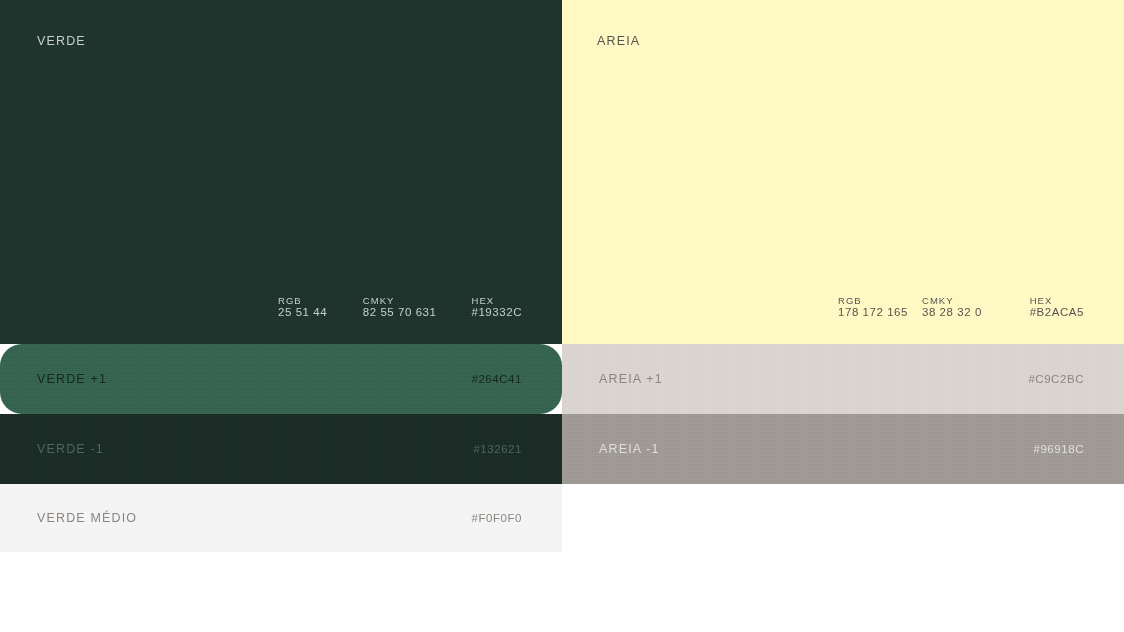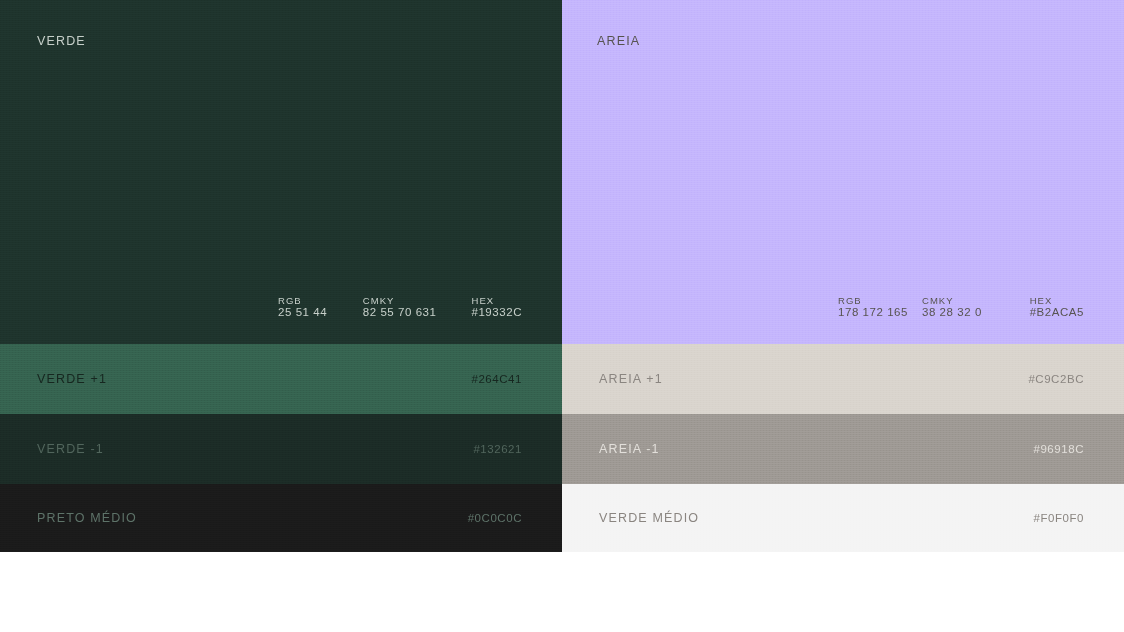--- a/index.html
+++ b/index.html
@@ -142,42 +142,42 @@
           <div class="spec-head">CMKY</div>
           <div class="spec-val">82  55  70  631</div>
         </div>
         <div class="spec-col col-hex">
           <div class="spec-head">HEX</div>
           <div class="spec-val">#19332C</div>
         </div>
       </div>
     </div>
 
-    <div class="hero-swatch right grain" id="sw-areia" style="background: #c4b5fd; color: rgb(85, 82, 78);">
+    <div class="hero-swatch right grain" id="sw-areia" style="background: #fef9c3; color: rgb(85, 82, 78);">
       <div class="swatch-title">AREIA</div>
 
       <div class="spec-table">
         <div class="spec-col col-rgb">
           <div class="spec-head">RGB</div>
           <div class="spec-val">178  172  165</div>
         </div>
         <div class="spec-col col-cmky">
           <div class="spec-head">CMKY</div>
           <div class="spec-val">38  28  32  0</div>
         </div>
         <div class="spec-col col-hex">
           <div class="spec-head">HEX</div>
           <div class="spec-val">#B2ACA5</div>
         </div>
       </div>
     </div>
   </div>
 
   <div class="band-row">
-    <div class="band grain" id="band-0-left" style="background: rgb(53, 98, 79); color: rgb(22, 38, 31);">
+    <div class="band grain" id="band-0-left" style="background: rgb(53, 98, 79); color: rgb(22, 38, 31); border-radius: 22px;">
       <span class="band-label">VERDE  +1</span>
       <span class="band-hex">#264C41</span>
     </div>
     <div class="band grain" id="band-0-right" style="background: rgb(217, 212, 205); color: rgb(138, 133, 128);">
       <span class="band-label">AREIA +1</span>
       <span class="band-hex">#C9C2BC</span>
     </div>
   </div>
 
   <div class="band-row">
@@ -185,23 +185,19 @@
       <span class="band-label">VERDE -1</span>
       <span class="band-hex">#132621</span>
     </div>
     <div class="band grain" id="band-1-right" style="background: rgb(157, 152, 147); color: rgb(226, 223, 218);">
       <span class="band-label">AREIA -1</span>
       <span class="band-hex">#96918C</span>
     </div>
   </div>
 
   <div class="band-row last">
-    <div class="band grain" id="band-2-left" style="background: rgb(26, 26, 26); color: rgb(94, 115, 105);">
-      <span class="band-label">PRETO MÉDIO</span>
-      <span class="band-hex">#0C0C0C</span>
-    </div>
     <div class="band grain" id="band-2-right" style="background: rgb(244, 244, 244); color: rgb(138, 133, 128);">
       <span class="band-label">VERDE MÉDIO</span>
       <span class="band-hex">#F0F0F0</span>
     </div>
   </div>
 
 </div>
 
 </body></html>

